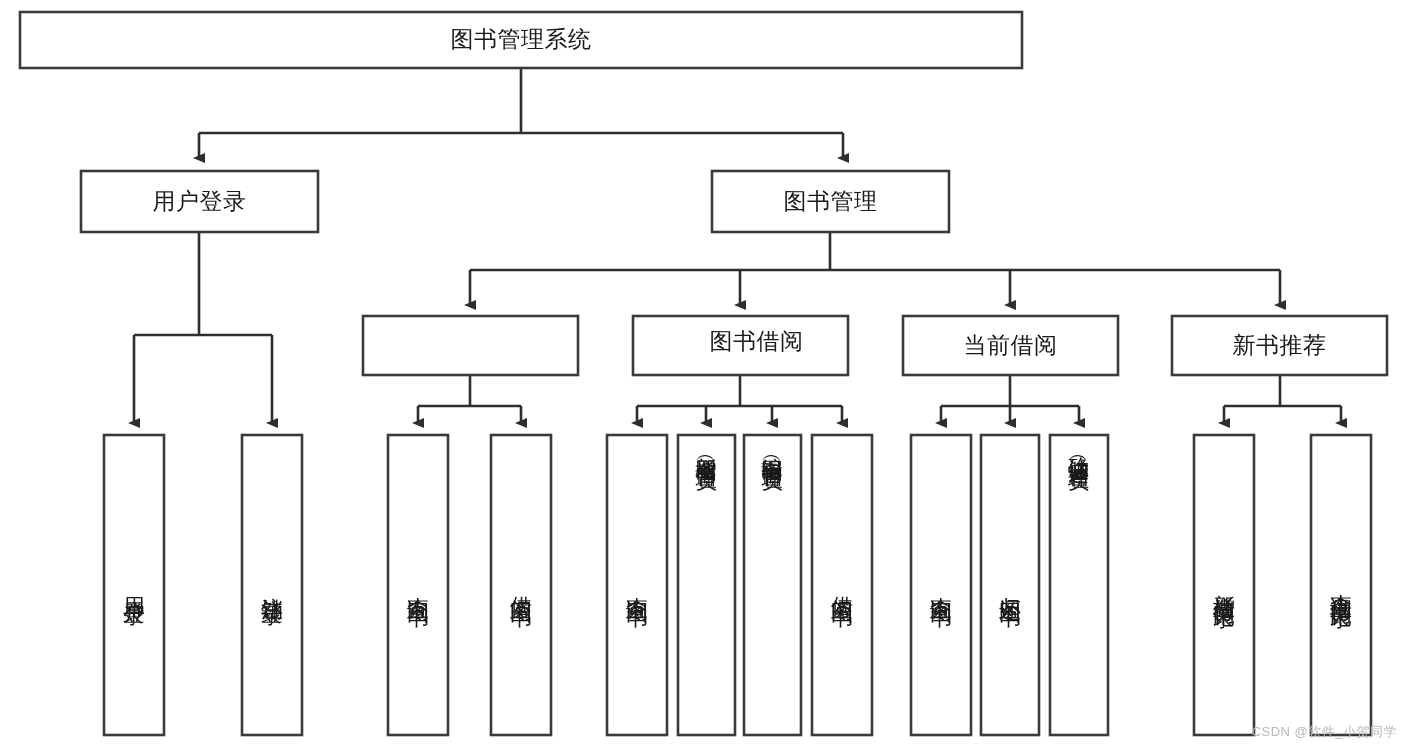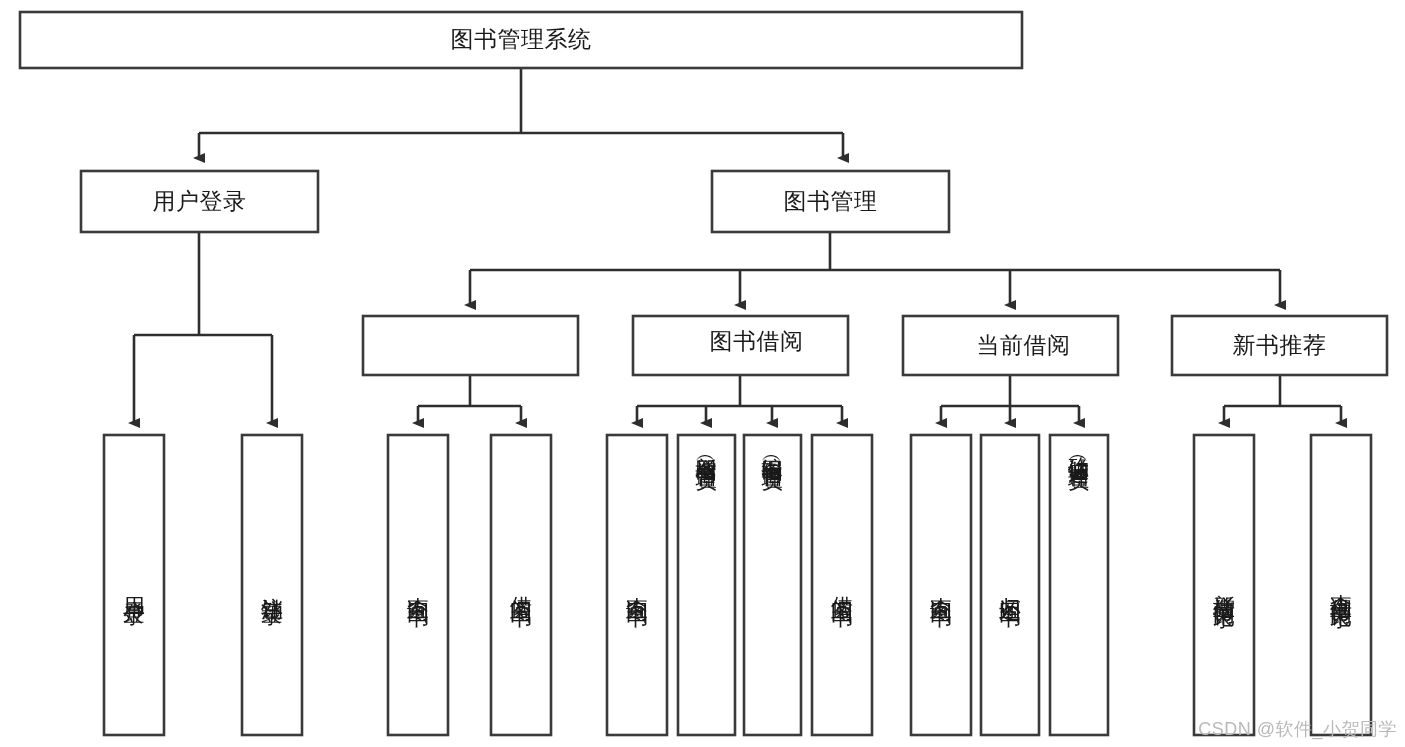--- a/index.html
+++ b/index.html
@@ -68,21 +68,21 @@
     font-size: 21px;
     letter-spacing: 2px;
   }
   .label-v.top-align {
     justify-content: flex-start;
   }
   .watermark {
     position: absolute;
     right: 8px;
     bottom: 6px;
-    font-size: 18px;
+    font-size: 13px;
     color: #b9b9b9;
     letter-spacing: 0.5px;
     white-space: nowrap;
   }
 </style>
 </head>
 <body>
 
 <div id="diagram-root">
 
@@ -175,21 +175,21 @@
     <rect class="node-box" x="1194" y="435" width="60" height="300"></rect>
     <rect class="node-box" x="1311" y="435" width="60" height="300"></rect>
   </svg>
 
   <div class="node-label label-h" style="left:20px; top:12px; width:1002px; height:56px;">图书管理系统</div>
 
   <div class="node-label label-h" style="left:81px; top:171px; width:237px; height:61px;">用户登录</div>
   <div class="node-label label-h" style="left:712px; top:171px; width:237px; height:61px;">图书管理</div>
 
   <div class="node-label label-h" style="left:633px; top:316px; width:215px; height:51px;margin-left:16px;">图书借阅</div>
-  <div class="node-label label-h" style="left:903px; top:316px; width:215px; height:59px;margin-left:13px;">当前借阅</div>
+  <div class="node-label label-h" style="left:903px; top:316px; width:215px; height:59px;">当前借阅</div>
   <div class="node-label label-h" style="left:1172px; top:316px; width:215px; height:59px;">新书推荐</div>
 
   <div class="node-label label-v" style="left:104px; top:435px; width:60px; height:300px;">用户登录</div>
   <div class="node-label label-v" style="left:242px; top:435px; width:60px; height:300px;">注销登录</div>
 
   <div class="node-label label-v" style="left:388px; top:435px; width:60px; height:300px;">查询图书</div>
   <div class="node-label label-v" style="left:491px; top:435px; width:60px; height:300px;">借阅图书</div>
 
   <div class="node-label label-v" style="left:607px; top:435px; width:60px; height:300px;">查询图书</div>
   <div class="node-label label-v small top-align" style="left:678px; top:440px; width:57px; height:292px;">新增图书（管理员）</div>

